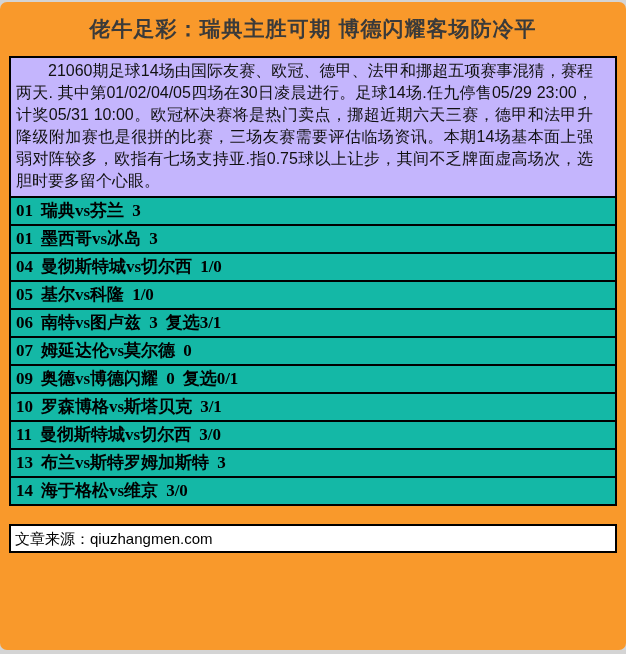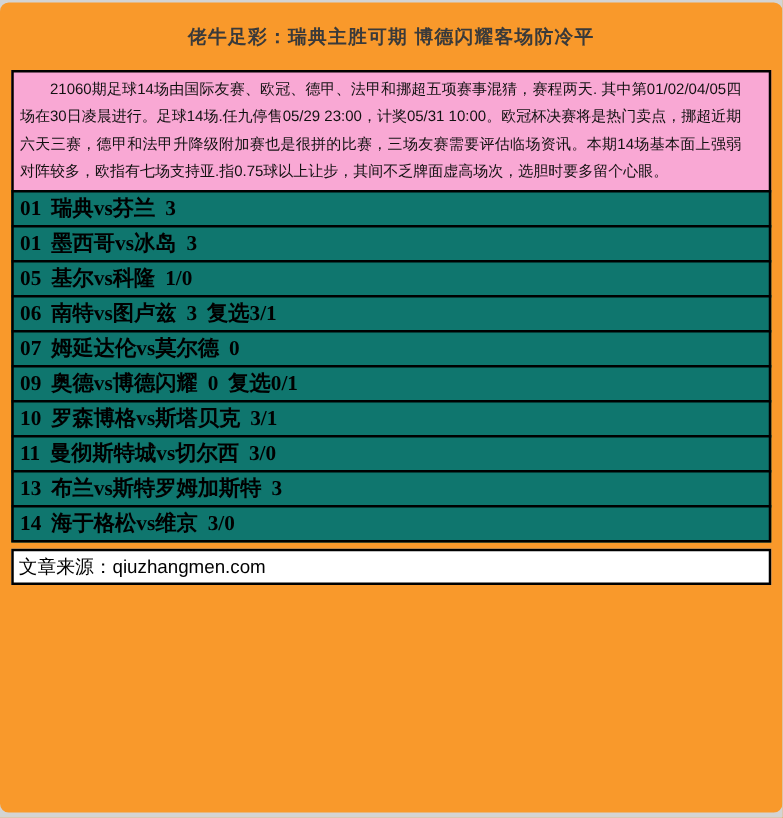--- a/index.html
+++ b/index.html
@@ -23,64 +23,64 @@
     height: 648px;
     background: #f9992b;
     border-radius: 7px;
     box-sizing: border-box;
   }
   .title {
     height: 54px;
     display: flex;
     align-items: center;
     justify-content: center;
-    font-size: 15px;
+    font-size: 21px;
     font-weight: bold;
     color: #3a3a3a;
     letter-spacing: 1px;
     font-family: "Liberation Sans", "DejaVu Sans", sans-serif;
   }
   .content {
     margin: 0 9px;
   }
   .intro {
-    background: #f9a8d4;
+    background: #c4b5fd;
     border: 2px solid #000;
     padding: 2px 22px 4px 5px;
-    font-size: 12px;
+    font-size: 16px;
     line-height: 22px;
     color: #111;
     text-indent: 2em;
     text-align: justify;
     font-family: "Liberation Sans", "DejaVu Sans", sans-serif;
   }
   .match-list {
     margin-top: -2px;
   }
   .match-row {
-    background: #0f766e;
+    background: #14b8a6;
     border: 2px solid #000;
     margin-top: -2px;
     height: 26px;
     line-height: 26px;
     padding-left: 5px;
     font-size: 17px;
     font-weight: bold;
     color: #000;
     white-space: nowrap;
     overflow: hidden;
     font-family: "Liberation Serif", "DejaVu Serif", serif;
   }
   .match-row .num   { margin-right: 8px; }
   .match-row .teams { margin-right: 8px; }
   .match-row .pick  { margin-right: 8px; }
   .source-bar {
     background: #ffffff;
     border: 2px solid #000;
-    margin-top: 5px;
+    margin-top: 18px;
     height: 25px;
     line-height: 25px;
     padding-left: 4px;
     font-size: 15px;
     color: #000;
     font-family: "Liberation Sans", "DejaVu Sans", sans-serif;
   }
 </style>
 </head>
 <body>
@@ -94,20 +94,23 @@
 
       <div class="intro">21060期足球14场由国际友赛、欧冠、德甲、法甲和挪超五项赛事混猜，赛程两天. 其中第01/02/04/05四场在30日凌晨进行。足球14场.任九停售05/29 23:00，计奖05/31 10:00。欧冠杯决赛将是热门卖点，挪超近期六天三赛，德甲和法甲升降级附加赛也是很拼的比赛，三场友赛需要评估临场资讯。本期14场基本面上强弱对阵较多，欧指有七场支持亚.指0.75球以上让步，其间不乏牌面虚高场次，选胆时要多留个心眼。</div>
 
       <div class="match-list">
 
         <div class="match-row">
           <span class="num">01</span><span class="teams">瑞典vs芬兰</span><span class="pick">3</span><span class="extra"></span>
         </div>
         <div class="match-row">
           <span class="num">01</span><span class="teams">墨西哥vs冰岛</span><span class="pick">3</span><span class="extra"></span>
+        </div>
+        <div class="match-row">
+          <span class="num">04</span><span class="teams">曼彻斯特城vs切尔西</span><span class="pick">1/0</span><span class="extra"></span>
         </div>
         <div class="match-row">
           <span class="num">05</span><span class="teams">基尔vs科隆</span><span class="pick">1/0</span><span class="extra"></span>
         </div>
         <div class="match-row">
           <span class="num">06</span><span class="teams">南特vs图卢兹</span><span class="pick">3</span><span class="extra">复选3/1</span>
         </div>
         <div class="match-row">
           <span class="num">07</span><span class="teams">姆延达伦vs莫尔德</span><span class="pick">0</span><span class="extra"></span>
         </div>

